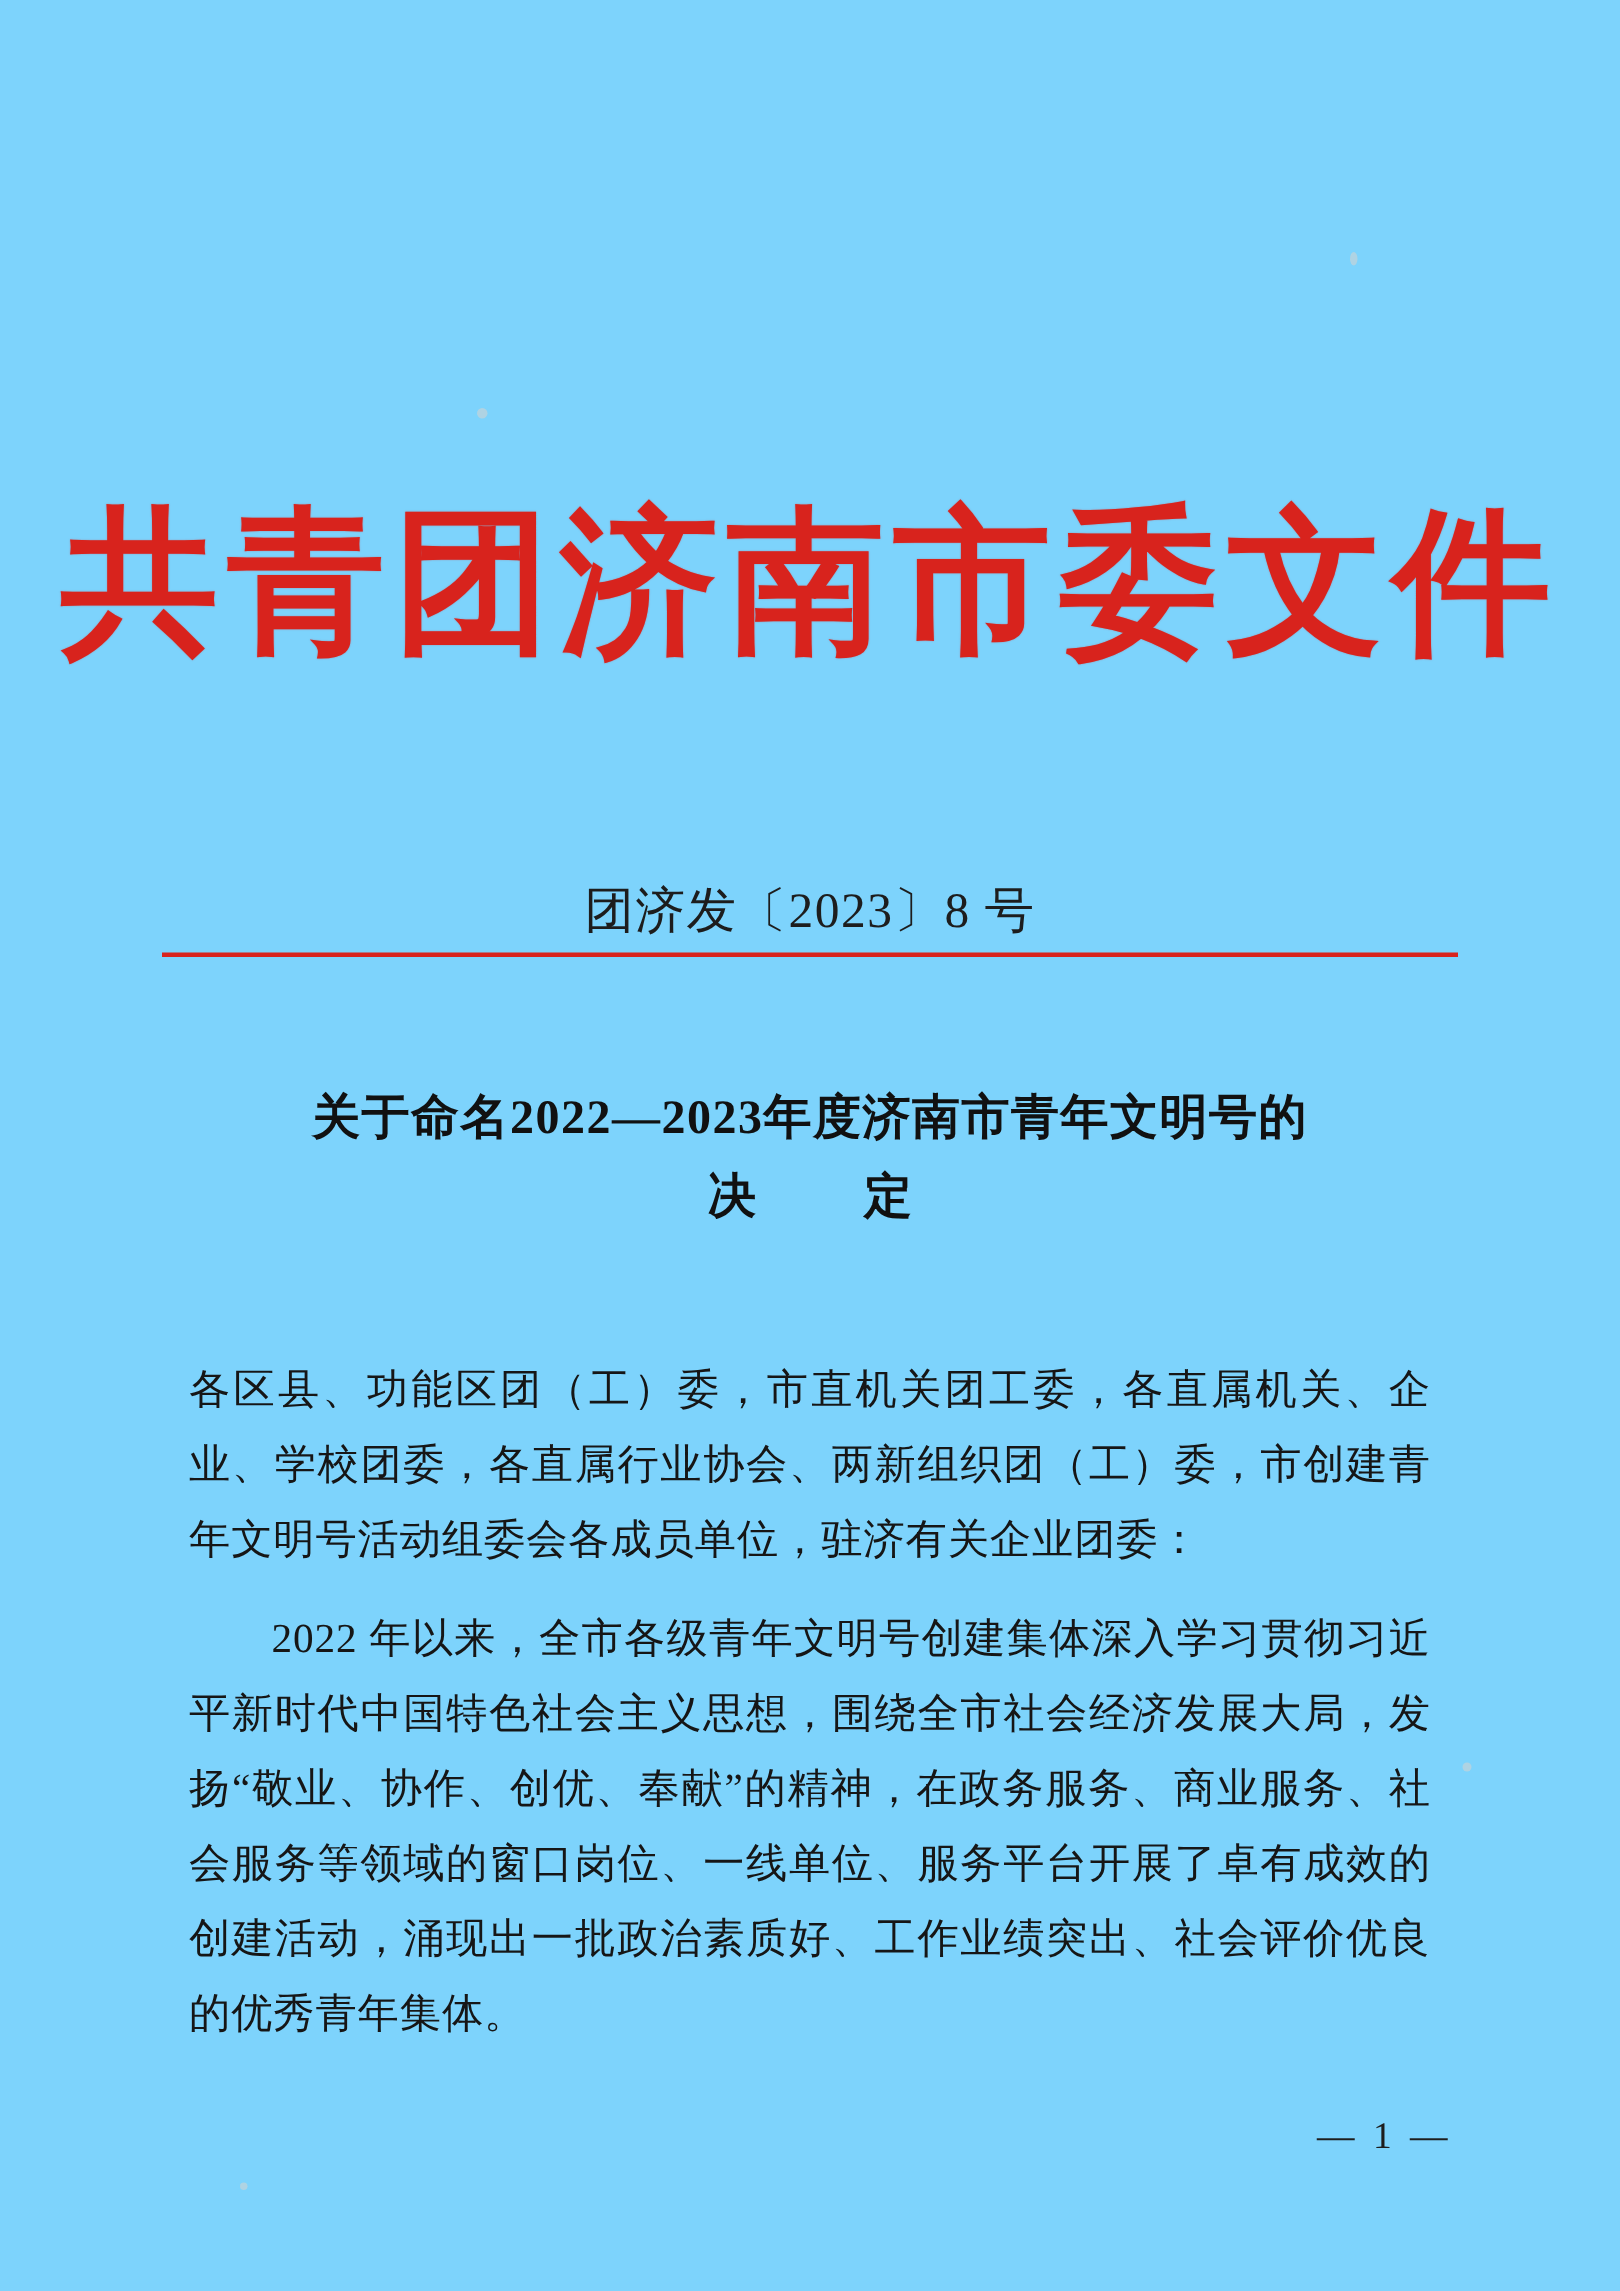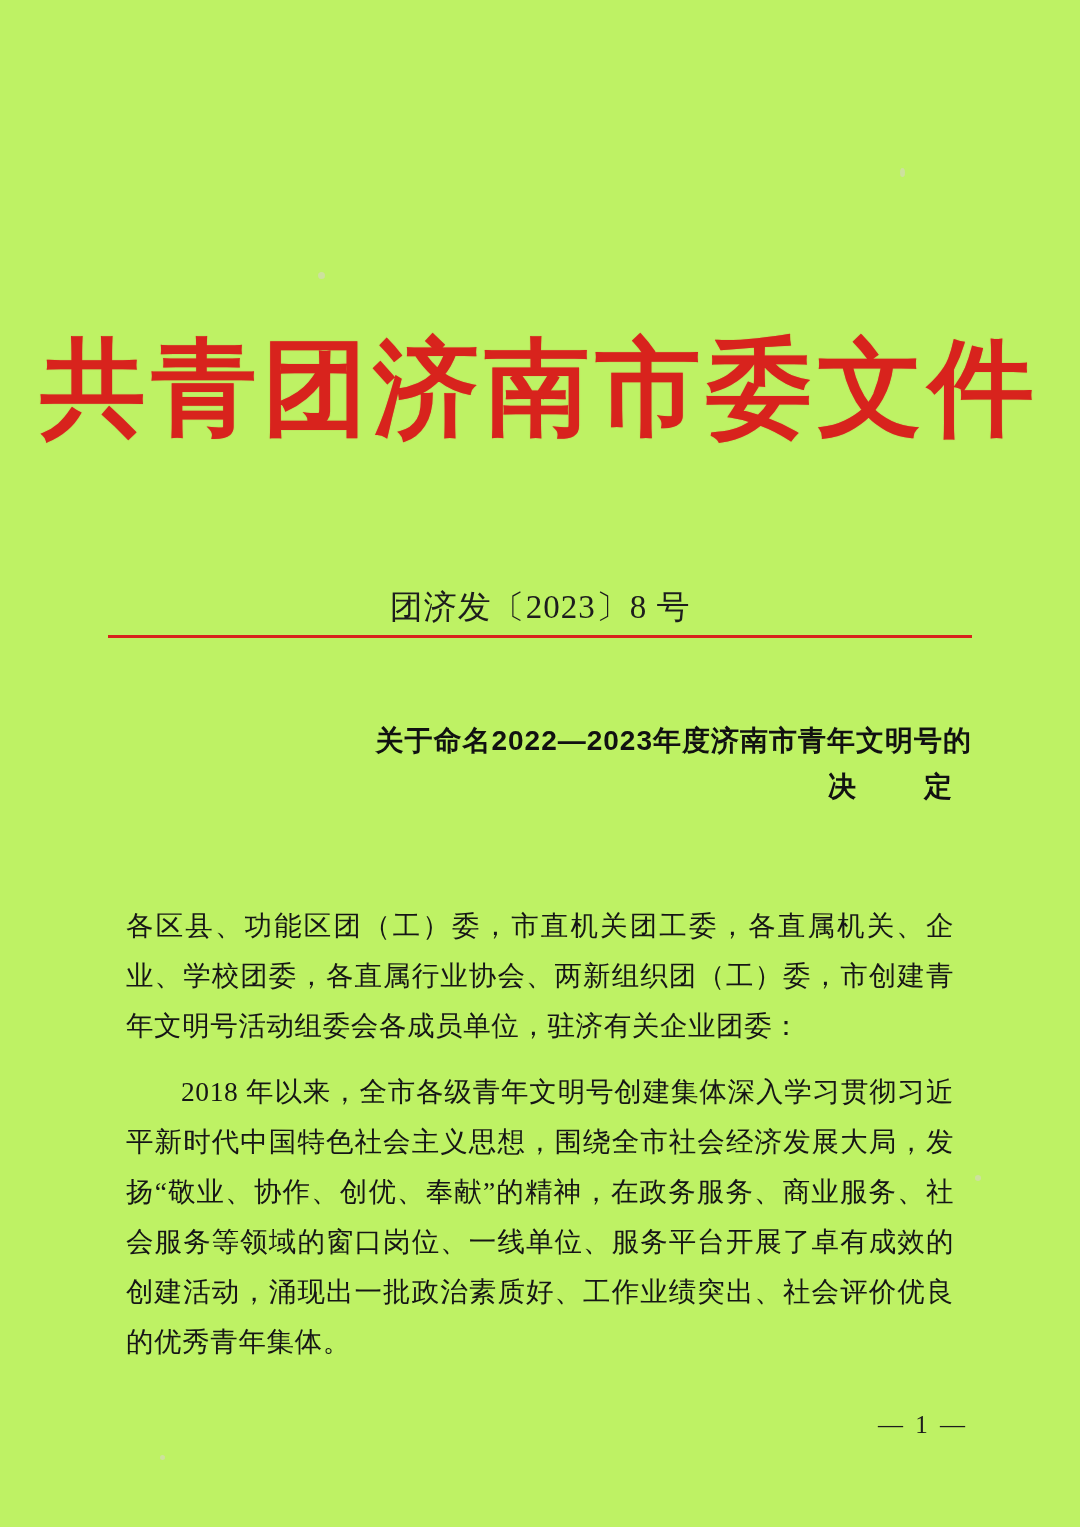--- a/index.html
+++ b/index.html
@@ -12,21 +12,21 @@
     height: 1527px;
     position: relative;
     font-family: "Liberation Serif", "DejaVu Serif", serif;
     color: #1a1a1a;
     overflow: hidden;
   }
 
   .page {
     position: absolute;
     inset: 0;
-    background: #bef264;
+    background: #7dd3fc;
   }
 
   
   .speckle {
     position: absolute;
     background: #d8d3cd;
     border-radius: 50%;
     opacity: .55;
   }
 
@@ -65,26 +65,26 @@
     width: 864px;
     height: 3px;
     background: #d8231d;
   }
 
   .doc-title {
     position: absolute;
     top: 718px;
     left: 108px;
     width: 864px;
-    text-align: right;
-    font-size: 28px;
+    text-align: center;
+    font-size: 32px;
     font-weight: 700;
     line-height: 1.65;
     letter-spacing: 1px;
-    font-family: Liberation Sans, sans-serif;
+    font-family: Liberation Serif, serif;
     color: #111;
   }
   .doc-title .line2 {
     display: block;
     letter-spacing: 20px;
     padding-left: 20px;
   }
 
   .body-block {
     position: absolute;
@@ -130,18 +130,18 @@
 
   <div class="red-rule"></div>
 
   <div class="doc-title">
     <span class="line1">关于命名2022—2023年度济南市青年文明号的</span>
     <span class="line2">决　定</span>
   </div>
 
   <div class="body-block">
     <p class="addressee">各区县、功能区团（工）委，市直机关团工委，各直属机关、企业、学校团委，各直属行业协会、两新组织团（工）委，市创建青年文明号活动组委会各成员单位，驻济有关企业团委：</p>
-    <p class="indent">2018 年以来，全市各级青年文明号创建集体深入学习贯彻习近平新时代中国特色社会主义思想，围绕全市社会经济发展大局，发扬“敬业、协作、创优、奉献”的精神，在政务服务、商业服务、社会服务等领域的窗口岗位、一线单位、服务平台开展了卓有成效的创建活动，涌现出一批政治素质好、工作业绩突出、社会评价优良的优秀青年集体。</p>
+    <p class="indent">2022 年以来，全市各级青年文明号创建集体深入学习贯彻习近平新时代中国特色社会主义思想，围绕全市社会经济发展大局，发扬“敬业、协作、创优、奉献”的精神，在政务服务、商业服务、社会服务等领域的窗口岗位、一线单位、服务平台开展了卓有成效的创建活动，涌现出一批政治素质好、工作业绩突出、社会评价优良的优秀青年集体。</p>
   </div>
 
   <div class="page-number">— 1 —</div>
 
 </div>
 
 </body></html>

